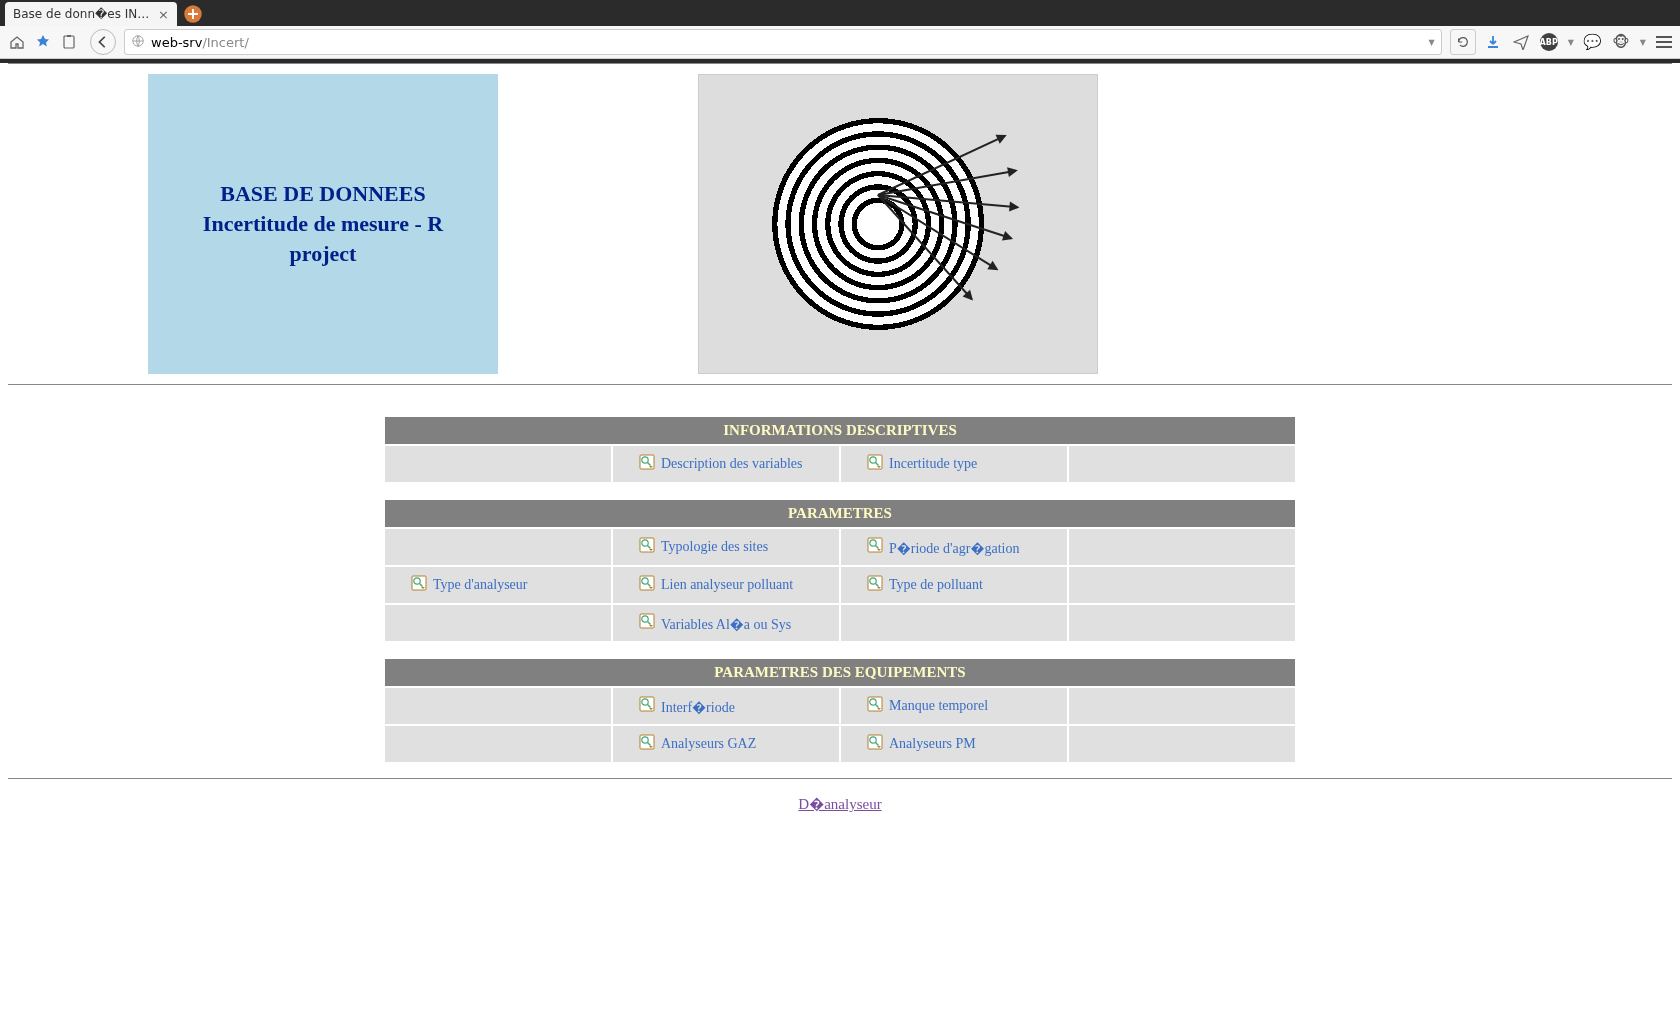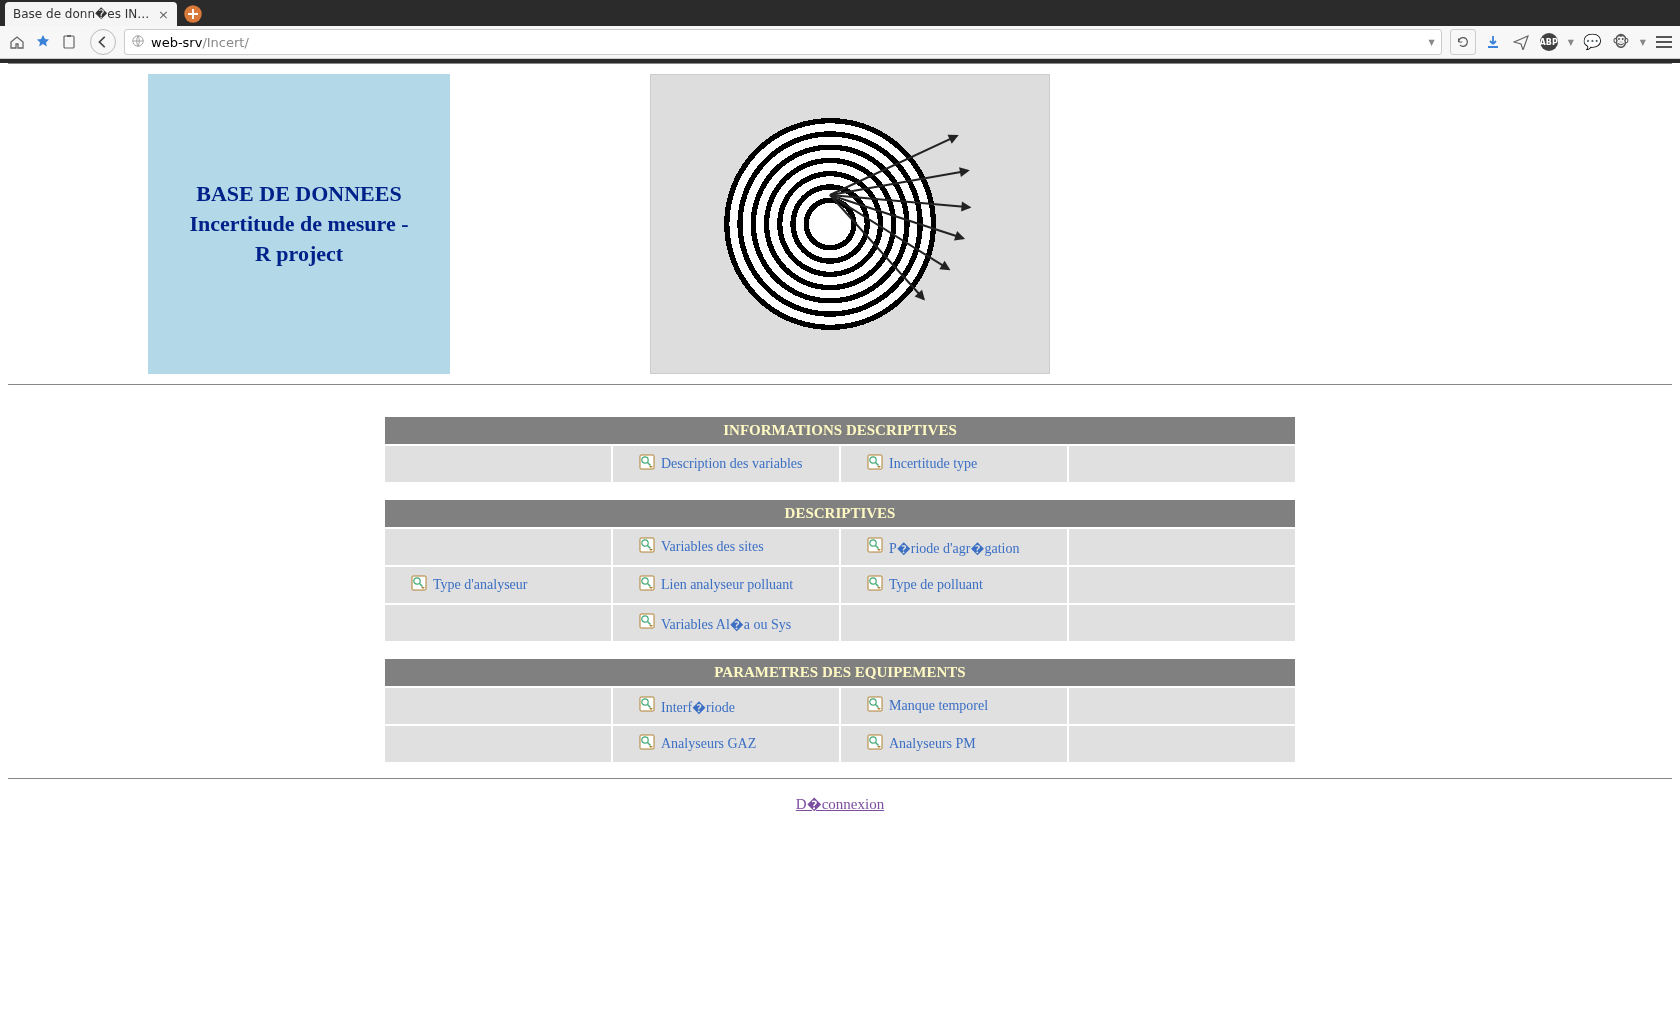--- a/index.html
+++ b/index.html
@@ -28,21 +28,21 @@
   .icon-emoji { font-size: 15px; }
   .hamburger { display: flex; flex-direction: column; gap: 3px; cursor: pointer; }
   .hamburger span { width: 16px; height: 2px; background: #555; }
   .dropdown-caret { font-size: 8px; color: #888; }
   
   
   .page { background: #fff; min-height: 968px; padding: 0 8px; }
   hr.sep { border: none; border-top: 1px solid #888; margin: 4px 0; }
   
   .header-row { display: flex; justify-content: flex-start; padding: 6px 0; gap: 200px; padding-left: 140px; }
-  .title-box { width: 302px; height: 300px; background: #b3d9e8; display: flex; align-items: center; justify-content: center; text-align: center; padding: 32px; }
+  .title-box { width: 350px; height: 300px; background: #b3d9e8; display: flex; align-items: center; justify-content: center; text-align: center; padding: 32px; }
   .title-box h1 { font-family: Georgia, "Times New Roman", serif; font-size: 22px; font-weight: bold; color: #00218a; line-height: 1.35; }
   .target-img { width: 400px; height: 300px; background: radial-gradient(circle at 45% 50%, #fff 0%, #fff 8%, #000 8%, #000 10%, #fff 10%, #fff 13%, #000 13%, #000 15%, #fff 15%, #fff 18%, #000 18%, #000 20%, #fff 20%, #fff 23%, #000 23%, #000 25%, #fff 25%, #fff 28%, #000 28%, #000 30%, #fff 30%, #fff 33%, #000 33%, #000 35%, #fff 35%, #fff 38%, #000 38%, #000 40%, #ddd 40%), #ddd; border: 1px solid #ccc; position: relative; }
   .arrows { position: absolute; top: 40%; left: 45%; width: 55%; height: 40%; }
   .arrow { position: absolute; width: 140px; height: 2px; background: #222; transform-origin: left center; }
   .arrow::after { content: ""; position: absolute; right: -2px; top: -4px; border-left: 10px solid #222; border-top: 5px solid transparent; border-bottom: 5px solid transparent; }
   
   .tables { width: 914px; margin: 30px auto 0; }
   table { width: 100%; border-collapse: separate; border-spacing: 2px; margin-bottom: 14px; }
   th.section-header { background: #808080; color: #fef9c3; font-family: Georgia, serif; font-weight: bold; font-size: 15px; padding: 5px; text-align: center; }
   td.cell { background: #e0e0e0; padding: 8px 6px; width: 25%; height: 36px; vertical-align: middle; }
@@ -185,34 +185,34 @@
                   </svg></span>
                 <span>Incertitude type</span>
               </a></td>
             <td class="cell"></td>
           </tr>
         </tbody>
       </table>
       <table>
         <thead>
           <tr>
-            <th class="section-header" colspan="4">DESCRIPTIVES</th>
+            <th class="section-header" colspan="4">PARAMETRES</th>
           </tr>
         </thead>
         <tbody>
           <tr>
             <td class="cell"></td>
             <td class="cell"><a href="#">
                 <span><svg class="link-icon" viewBox="0 0 16 16">
                     <rect x="1" y="1" width="14" height="14" rx="1" fill="#fff" stroke="#b08030" stroke-width="1"></rect>
                     <circle cx="6" cy="6" r="3.2" fill="none" stroke="#4a7" stroke-width="1.2"></circle>
                     <path d="M8.5 8.5l3 3" stroke="#4a7" stroke-width="1.4"></path>
                     <path d="M10 12l2 2 2-2" fill="#b08030"></path>
                   </svg></span>
-                <span>Variables des sites</span>
+                <span>Typologie des sites</span>
               </a></td>
             <td class="cell"><a href="#">
                 <span><svg class="link-icon" viewBox="0 0 16 16">
                     <rect x="1" y="1" width="14" height="14" rx="1" fill="#fff" stroke="#b08030" stroke-width="1"></rect>
                     <circle cx="6" cy="6" r="3.2" fill="none" stroke="#4a7" stroke-width="1.2"></circle>
                     <path d="M8.5 8.5l3 3" stroke="#4a7" stroke-width="1.4"></path>
                     <path d="M10 12l2 2 2-2" fill="#b08030"></path>
                   </svg></span>
                 <span>P�riode d'agr�gation</span>
               </a></td>
@@ -315,15 +315,15 @@
               </a></td>
             <td class="cell"></td>
           </tr>
         </tbody>
       </table>
     </div>
 
   <hr class="sep">
 
   <div class="logout">
-    <a href="#">D�connexion</a>
+    <a href="#">D�analyseur</a>
   </div>
 </div>
 
 </body></html>

